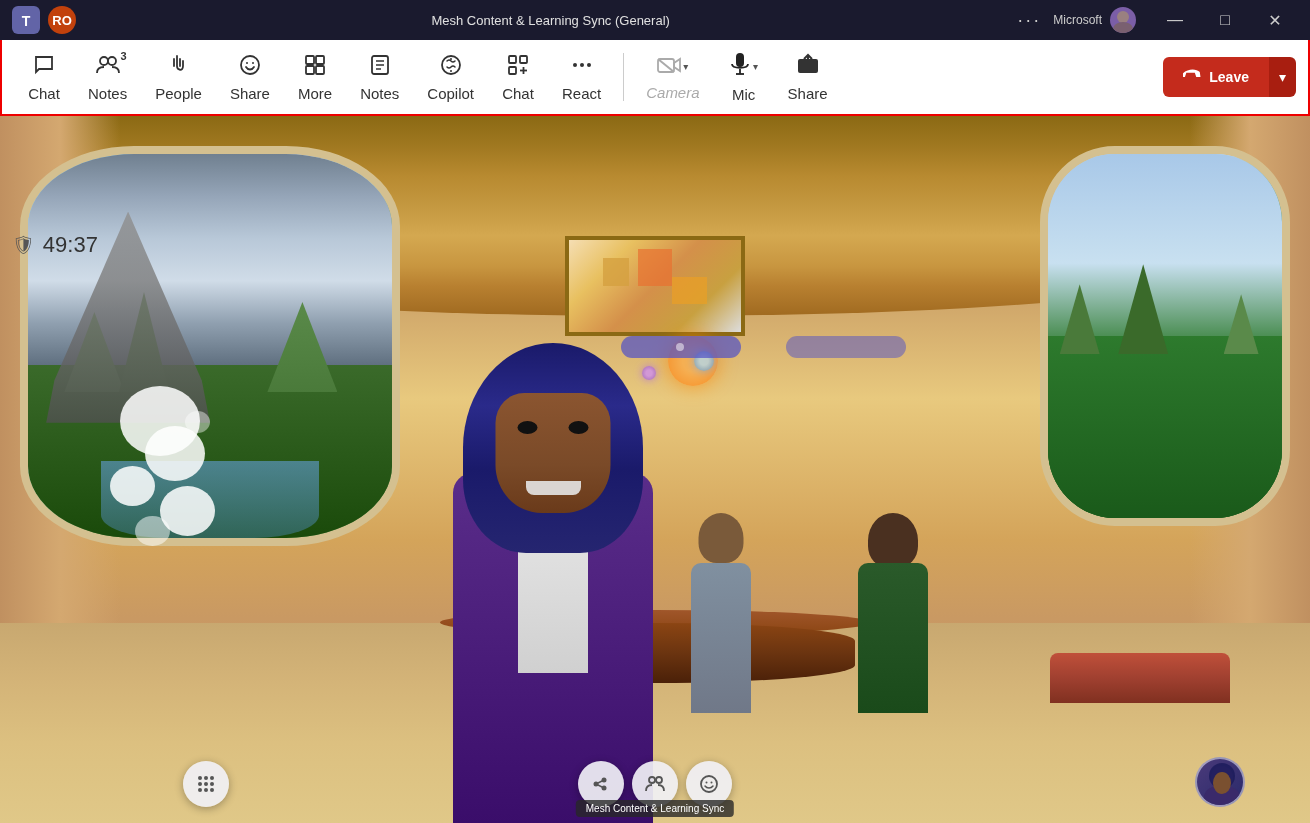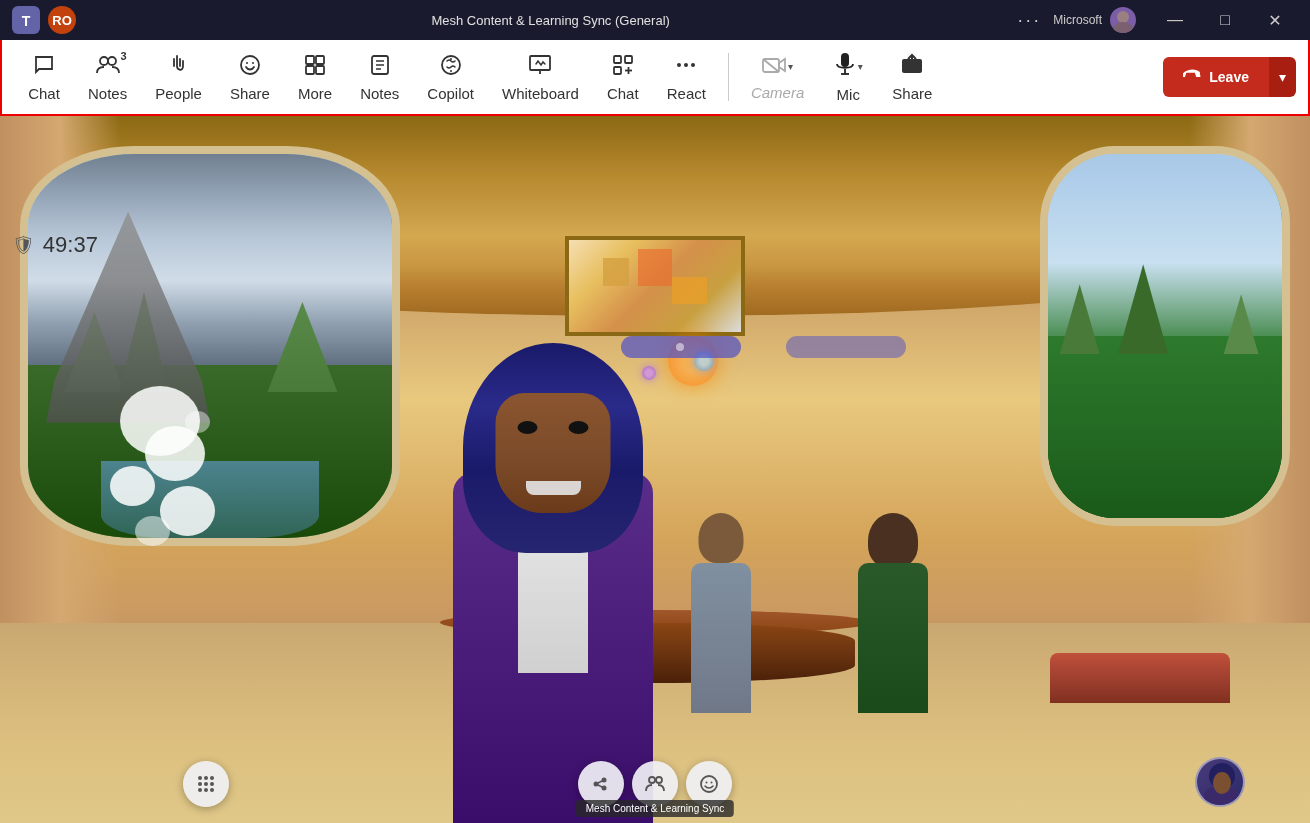--- a/index.html
+++ b/index.html
@@ -725,31 +725,20 @@
         <circle cx="12" cy="12" r="9" fill="none" stroke="#333" stroke-width="1.8"></circle>
         <path d="M8 8c0 0 2-2 4 0s4 0 4 0" fill="none" stroke="#333" stroke-width="1.5" stroke-linecap="round"></path>
         <path d="M8 14c0 0 2 2 4 0s4 0 4 0" fill="none" stroke="#333" stroke-width="1.5" stroke-linecap="round"></path>
         <line x1="12" y1="5" x2="12" y2="7" stroke="#333" stroke-width="1.5"></line>
         <line x1="12" y1="17" x2="12" y2="19" stroke="#333" stroke-width="1.5"></line>
       </svg>
     </span>
     <span class="label">Copilot</span>
   </div>
 
-  <div class="toolbar-item">
-    <span class="icon">
-      <svg width="24" height="24" viewBox="0 0 24 24">
-        <rect x="2" y="3" width="20" height="14" rx="1" fill="none" stroke="#333" stroke-width="1.8"></rect>
-        <line x1="10" y1="17" x2="14" y2="17" stroke="#333" stroke-width="1.8"></line>
-        <line x1="12" y1="17" x2="12" y2="21" stroke="#333" stroke-width="1.8"></line>
-        <path d="M8 11 L10 8 L13 12 L15 9 L17 11" fill="none" stroke="#333" stroke-width="1.5" stroke-linecap="round"></path>
-      </svg>
-    </span>
-    <span class="label">Whiteboard</span>
-  </div>
 
   <div class="toolbar-item">
     <span class="icon">
       <svg width="24" height="24" viewBox="0 0 24 24">
         <rect x="3" y="3" width="7" height="7" rx="1" fill="none" stroke="#333" stroke-width="1.8"></rect>
         <rect x="14" y="3" width="7" height="7" rx="1" fill="none" stroke="#333" stroke-width="1.8"></rect>
         <rect x="3" y="14" width="7" height="7" rx="1" fill="none" stroke="#333" stroke-width="1.8"></rect>
         <line x1="17.5" y1="14" x2="17.5" y2="21" stroke="#333" stroke-width="1.8"></line>
         <line x1="14" y1="17.5" x2="21" y2="17.5" stroke="#333" stroke-width="1.8"></line>
       </svg>

